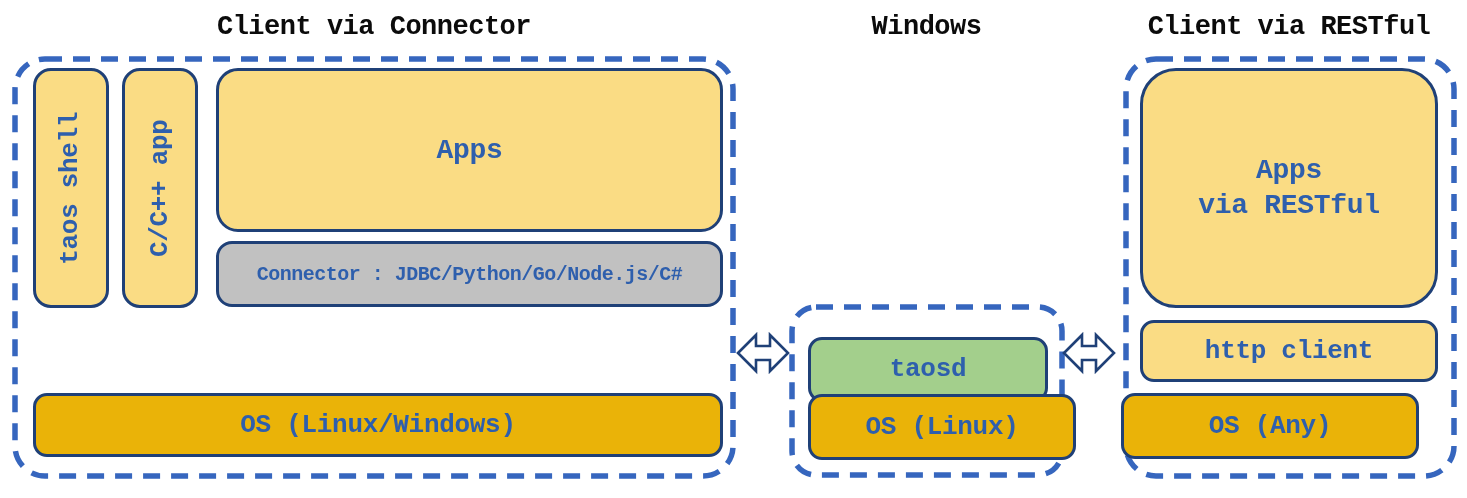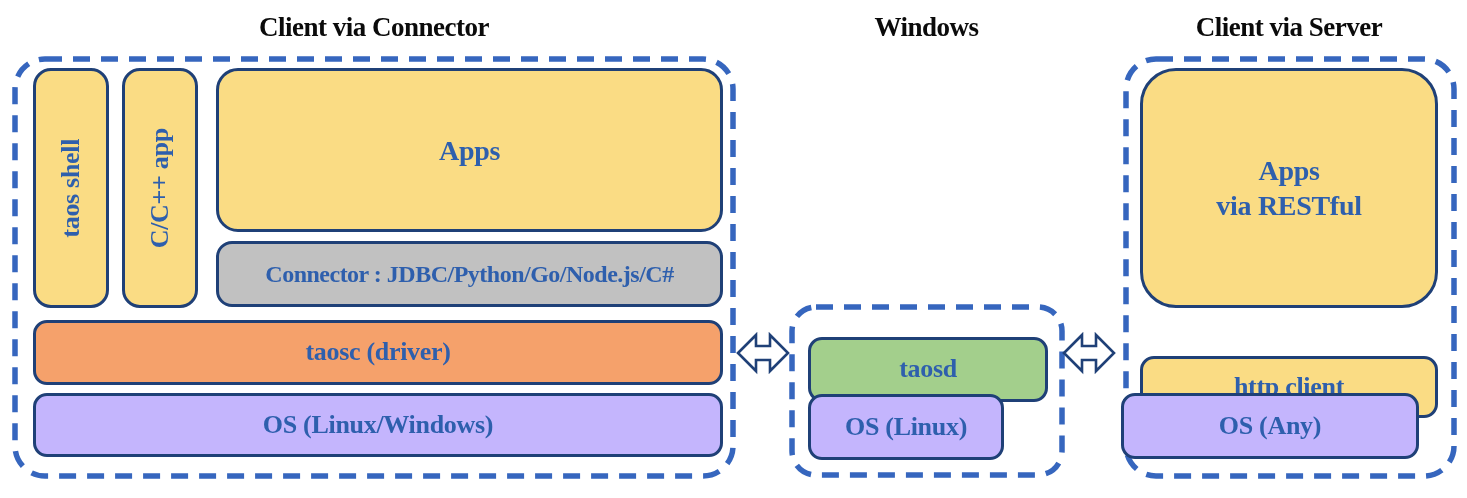--- a/index.html
+++ b/index.html
@@ -1,21 +1,21 @@
 <!DOCTYPE html>
 <html><head>
 <meta charset="utf-8">
 <style>
   html, body { margin: 0; padding: 0; background: #ffffff; }
   .stage {
     position: relative;
     width: 1467px;
     height: 498px;
     background: #ffffff;
-    font-family: Liberation Serif, serif;
+    font-family: Liberation Mono, monospace;
     overflow: hidden;
   }
   .overlay {
     position: absolute;
     left: 0; top: 0;
     width: 1467px; height: 498px;
   }
   .section-title {
     position: absolute;
     text-align: center;
@@ -35,44 +35,44 @@
     color: #2E5FAD;
     font-size: 26px;
     letter-spacing: -0.3px;
     text-align: center;
     white-space: pre-line;
     line-height: 1.25;
   }
   .fill-yellow { background: #FADC84; }
   .fill-gray   { background: #C1C1C1; }
   .fill-orange { background: #F5A16B; }
-  .fill-blue   { background: #c4b5fd; }
+  .fill-blue   { background: #eab308; }
   .fill-green  { background: #A3CF8C; margin-top: 16px; }
 
   .box.vertical span {
     transform: rotate(-90deg);
     white-space: nowrap;
     display: block;
   }
 
   
   .taos-shell   { left: 33px;  top: 68px;  width: 76px;  height: 240px; border-radius: 18px; }
   .cpp-app      { left: 122px; top: 68px;  width: 76px;  height: 240px; border-radius: 18px; }
   .apps         { left: 216px; top: 68px;  width: 507px; height: 164px; border-radius: 22px; font-size: 28px; }
-  .connector    { left: 216px; top: 241px; width: 507px; height: 66px;  border-radius: 16px; font-size: 24px; letter-spacing: -0.5px; }
+  .connector    { left: 216px; top: 241px; width: 507px; height: 66px;  border-radius: 16px; font-size: 20px; letter-spacing: -0.5px; }
   .taosc        { left: 33px;  top: 320px; width: 690px; height: 65px;  border-radius: 14px; }
   .os-left      { left: 33px;  top: 393px; width: 690px; height: 64px;  border-radius: 14px; }
 
   
   .taosd        { left: 808px; top: 321px; width: 240px; height: 65px;  border-radius: 14px; }
-  .os-server    { left: 808px; top: 394px; width: 196px; height: 66px;  border-radius: 14px; }
+  .os-server    { left: 808px; top: 394px; width: 268px; height: 66px;  border-radius: 14px; }
 
   
   .apps-restful { left: 1140px; top: 68px;  width: 298px; height: 240px; border-radius: 36px; font-size: 28px; }
-  .http-client  { left: 1140px; top: 320px; width: 298px; height: 62px;  border-radius: 14px; margin-top: 36px; }
+  .http-client  { left: 1140px; top: 320px; width: 298px; height: 62px;  border-radius: 14px; }
   .os-right     { left: 1121px; top: 393px; width: 298px; height: 66px;  border-radius: 14px; }
 
   .title-connector { left: 13px;   top: 12px; width: 722px; }
   .title-server    { left: 790px;  top: 12px; width: 273px; }
   .title-restful   { left: 1124px; top: 12px; width: 330px; }
 </style>
 </head>
 <body>
 
 <div class="stage">
@@ -86,36 +86,33 @@
     <g transform="translate(737,331)">
       <polygon points="1,22 19,4 19,15 33,15 33,4 51,22 33,40 33,29 19,29 19,40" fill="#FFFFFF" stroke="#1F4077" stroke-width="2.6"></polygon>
     </g>
     <g transform="translate(1063,331)">
       <polygon points="1,22 19,4 19,15 33,15 33,4 51,22 33,40 33,29 19,29 19,40" fill="#FFFFFF" stroke="#1F4077" stroke-width="2.6"></polygon>
     </g>
   </svg>
 
   <div class="section-title title-connector">Client via Connector</div>
   <div class="section-title title-server">Windows</div>
-  <div class="section-title title-restful">Client via Server</div>
+  <div class="section-title title-restful">Client via RESTful</div>
 
   <div class="box fill-yellow vertical taos-shell">
     <span>taos shell</span>
   </div>
   <div class="box fill-yellow vertical cpp-app">
     <span>C/C++ app</span>
   </div>
   <div class="box fill-yellow apps">
     <span>Apps</span>
   </div>
   <div class="box fill-gray connector">
     <span>Connector : JDBC/Python/Go/Node.js/C#</span>
-  </div>
-  <div class="box fill-orange taosc">
-    <span>taosc (driver)</span>
   </div>
   <div class="box fill-blue os-left">
     <span>OS (Linux/Windows)</span>
   </div>
 
   <div class="box fill-green taosd">
     <span>taosd</span>
   </div>
   <div class="box fill-blue os-server">
     <span>OS (Linux)</span>

